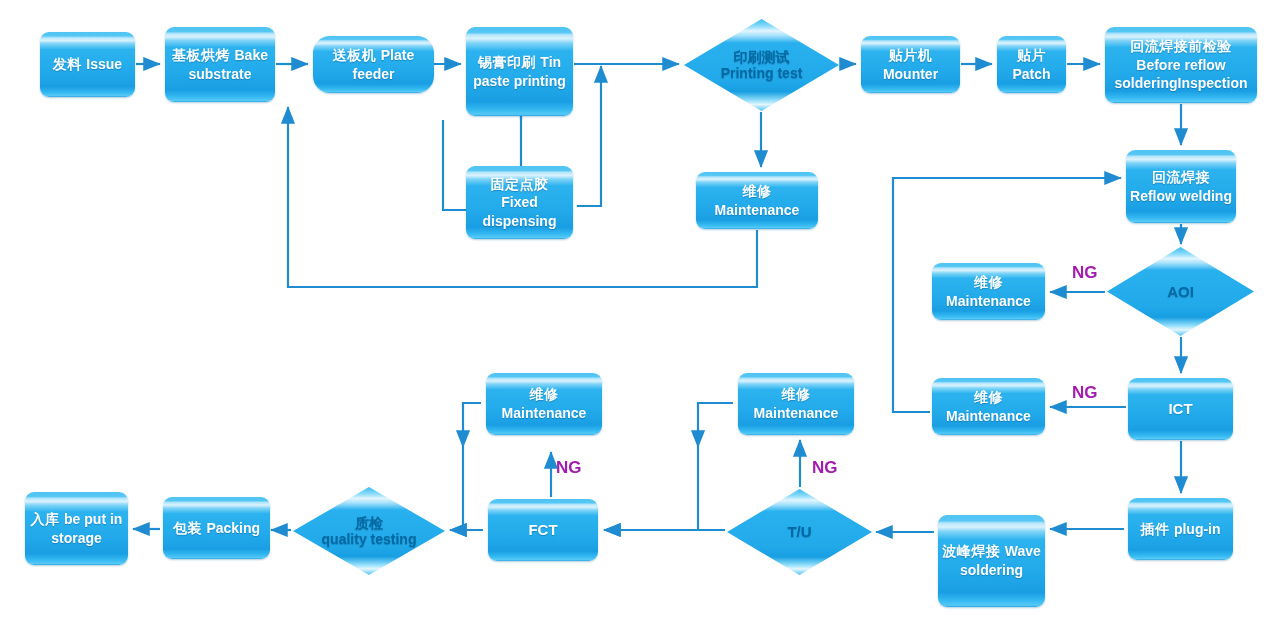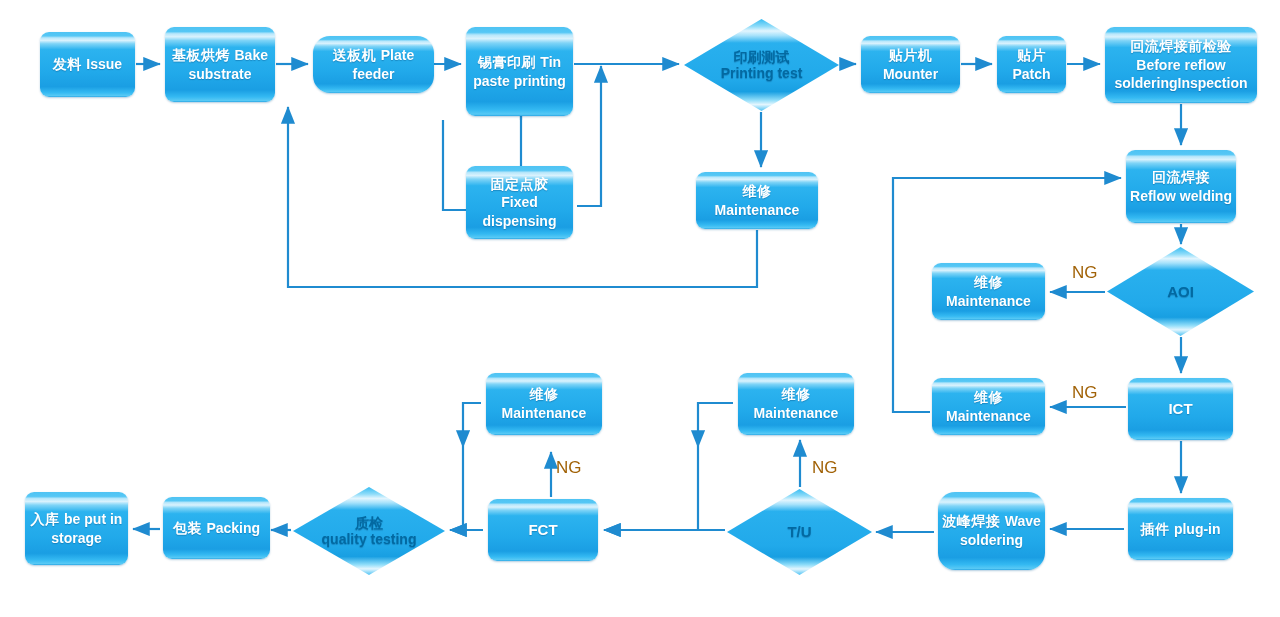--- a/index.html
+++ b/index.html
@@ -101,23 +101,23 @@
     width: 100%;
   }
   .diamond .cn { font-size: 14px; display:block; }
   .diamond .en { font-size: 14px; display:block; }
   .diamond.single .en { font-size: 15px; }
 
   
   .ng {
     position: absolute;
     z-index: 3;
-    color: #a16207;
+    color: #a21caf;
     font-size: 17px;
-    font-weight: normal;
+    font-weight: bold;
     font-family: "Liberation Sans", "DejaVu Sans", sans-serif;
     white-space: nowrap;
   }
 </style>
 </head>
 <body>
 
 <div id="canvas">
 
   <svg id="wires" viewBox="0 0 1280 617" width="1280" height="617" xmlns="http://www.w3.org/2000/svg">
@@ -289,21 +289,21 @@
     </span>
   </div>
 
   <div class="node" style="left: 1128px; top: 498px; width: 105px; height: 62px;">
     <span class="txt">
       <span class="cn">插件</span>
       <span class="en">plug-in</span>
     </span>
   </div>
 
-  <div class="node" style="left: 938px; top: 492px; width: 107px; height: 78px; border-radius: 17px;">
+  <div class="node" style="left: 938px; top: 515px; width: 107px; height: 92px;">
     <span class="txt">
       <span class="cn">波峰焊接</span>
       <span class="en">Wave soldering</span>
     </span>
   </div>
 
   <div class="diamond single" style="left: 727px; top: 489px; width: 145px; height: 86px;">
     <span class="shape"></span>
     <span class="label">
       <span class="en">T/U</span>

